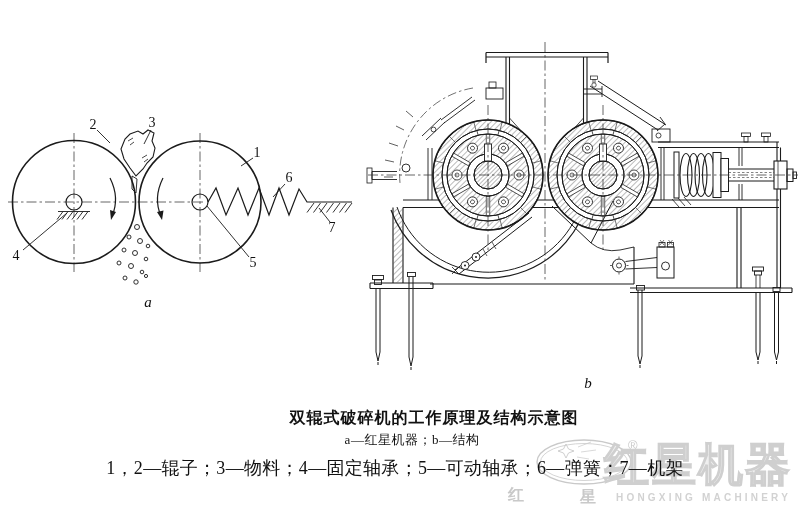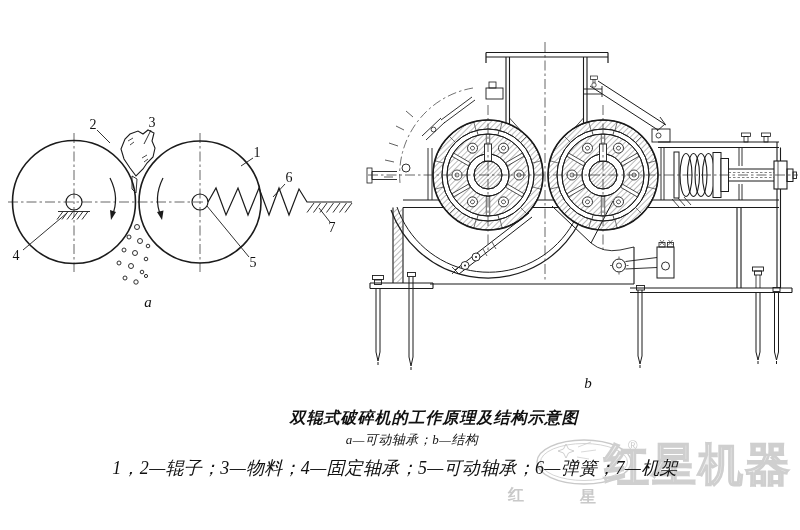--- a/index.html
+++ b/index.html
@@ -14,21 +14,21 @@
           font-size:45px;line-height:1;letter-spacing:2px;white-space:nowrap;
           color:#efefef;-webkit-text-stroke:1.3px #cfcfcf;}
   .wm-en{position:absolute;left:616px;top:492px;
          font-family:"Liberation Sans",sans-serif;font-weight:bold;
          font-size:10px;letter-spacing:3.2px;color:#d2d2d2;white-space:nowrap;}
   .wm-cn{position:absolute;font-size:16px;color:#c9c9c9;font-weight:bold;}
   .wm-reg{position:absolute;left:628px;top:438px;font-size:13px;color:#c9c9c9;
           font-family:"Liberation Sans",sans-serif;}
   
   #caption{z-index:3;}
-  .cap{position:absolute;transform:translate(-50%,-50%);white-space:nowrap;color:#111;font-style:italic;}
+  .cap{position:absolute;transform:translate(-50%,-50%);white-space:nowrap;color:#111;}
   .cap-title{font-size:16px;letter-spacing:1px;font-weight:bold;}
   .cap-sub{font-size:13px;letter-spacing:.5px;}
   .cap-legend{font-size:18px;letter-spacing:.3px;}
   
   #art{z-index:2;}
   
   #labels{z-index:4;}
   .plabel{position:absolute;transform:translate(-50%,-50%);
           font-size:14px;color:#111;}
   .pletter{font-style:italic;font-size:15px;}
@@ -44,20 +44,21 @@
         <ellipse cx="584" cy="462" rx="47" ry="22" stroke-width="1.4"></ellipse>
         <ellipse cx="584" cy="462" rx="43.5" ry="18.5" stroke-width="0.8"></ellipse>
         <path d="M566,444 L568.5,449 L574,451 L568.5,453 L566,458 L563.5,453 L558,451 L563.5,449 Z" stroke-width="0.9"></path>
         <path d="M578,447 L591,442 M581,452 L596,450 M577,457 L589,459" stroke-width="0.7"></path>
       </g>
     </svg>
     <span class="wm-reg">®</span>
     <span class="wm-cn" style="left:508px;top:485px;">红</span>
     <span class="wm-cn" style="left:580px;top:487px;">星</span>
     <div class="wm-big">红星机器</div>
+    <div class="wm-en">HONGXING MACHINERY</div>
   </div>
 
   <svg id="art" class="layer" width="800" height="530">
     <defs>
       <pattern id="h4" width="4" height="4" patternUnits="userSpaceOnUse" patternTransform="rotate(45)">
         <line x1="0" y1="0" x2="0" y2="4" stroke="#3a3a3a" stroke-width="0.7"></line>
       </pattern>
       <pattern id="h3" width="3" height="3" patternUnits="userSpaceOnUse" patternTransform="rotate(45)">
         <line x1="0" y1="0" x2="0" y2="3" stroke="#3a3a3a" stroke-width="0.7"></line>
       </pattern>
@@ -347,17 +348,17 @@
     <span class="plabel" style="left:289px;top:178px;">6</span>
     <span class="plabel" style="left:332px;top:228px;">7</span>
     <span class="plabel" style="left:16px;top:256px;">4</span>
     <span class="plabel" style="left:253px;top:263px;">5</span>
     <span class="plabel pletter" style="left:148px;top:302px;">a</span>
     <span class="plabel pletter" style="left:588px;top:383px;">b</span>
   </div>
 
   <div id="caption" class="layer">
     <div class="cap cap-title" style="left:434px;top:418px;">双辊式破碎机的工作原理及结构示意图</div>
-    <div class="cap cap-sub" style="left:412px;top:440px;">a—可动轴承；b—结构</div>
+    <div class="cap cap-sub" style="left:412px;top:440px;">a—红星机器；b—结构</div>
     <div class="cap cap-legend" style="left:395px;top:468px;">1，2—辊子；3—物料；4—固定轴承；5—可动轴承；6—弹簧；7—机架</div>
   </div>
 
 </div>
 
 </body></html>

